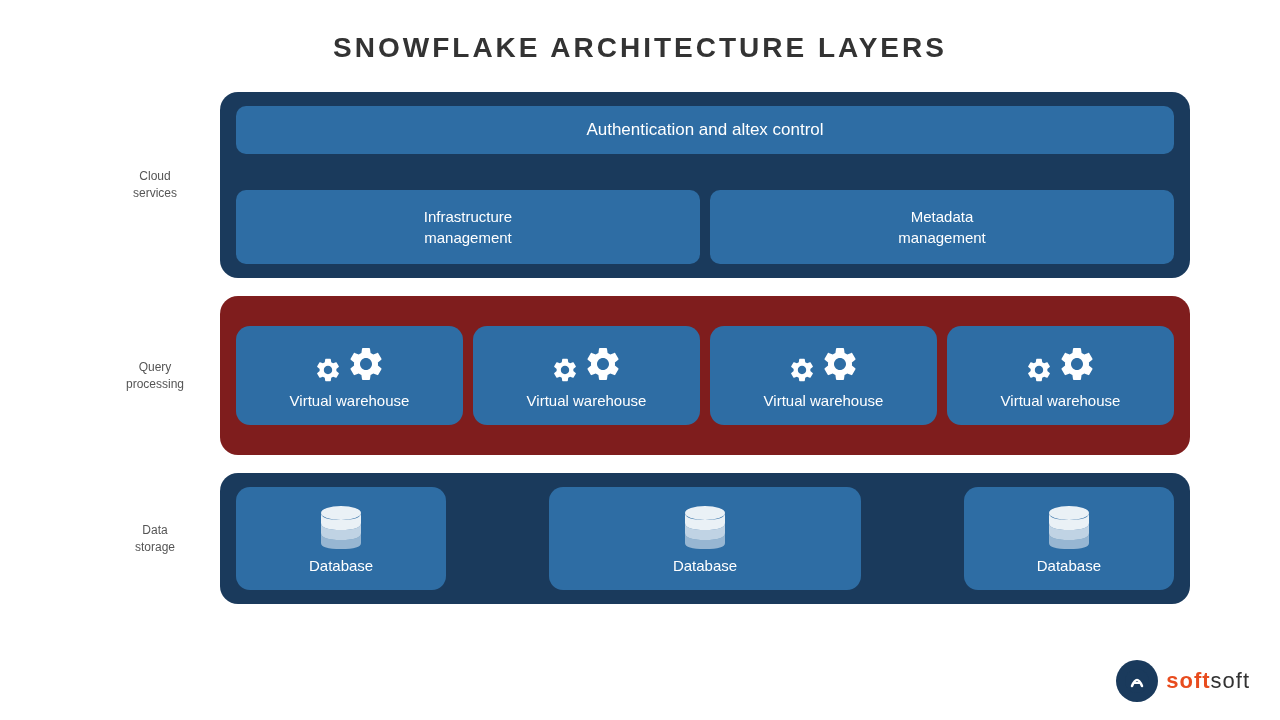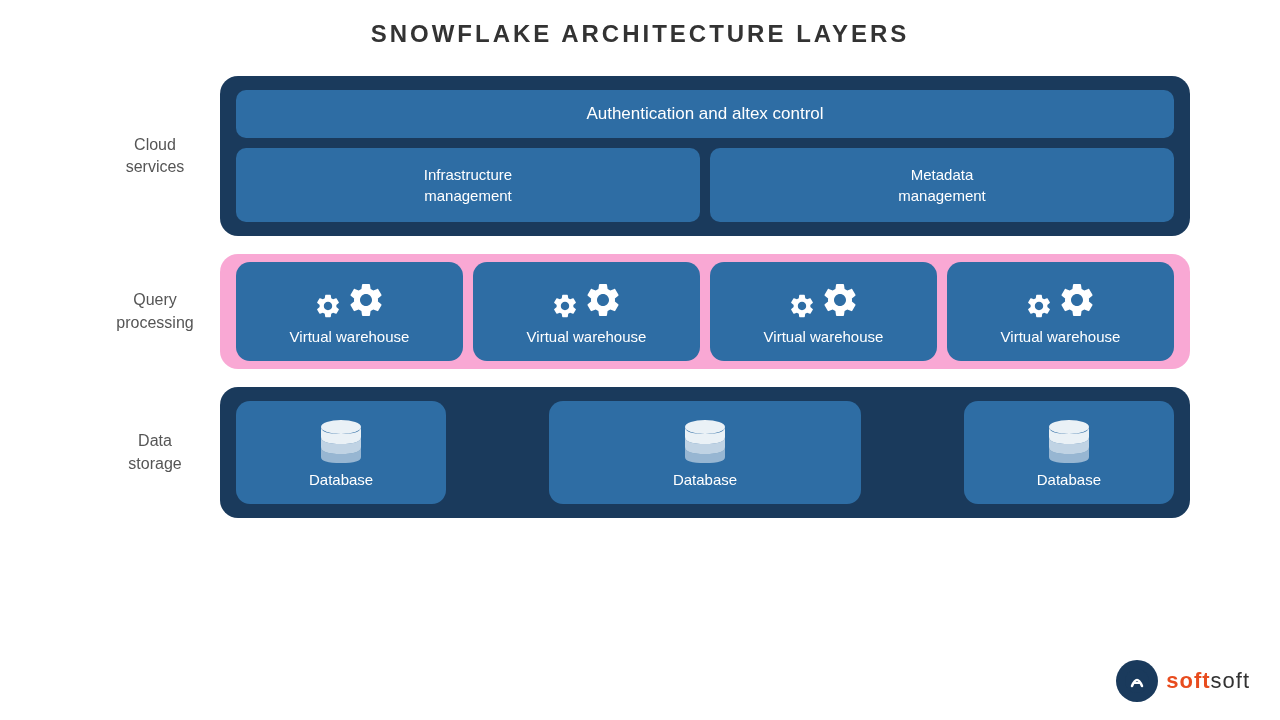--- a/index.html
+++ b/index.html
@@ -8,25 +8,25 @@
       font-family: 'Segoe UI', Arial, sans-serif;
       width: 1280px;
       height: 720px;
       overflow: hidden;
       display: flex;
       flex-direction: column;
       align-items: center;
     }
 
     .page-title {
-      font-size: 24px;
+      font-size: 28px;
       font-weight: 600;
       letter-spacing: 3px;
       color: #333;
-      margin-top: 20px;
+      margin-top: 32px;
       margin-bottom: 28px;
       text-transform: uppercase;
     }
 
     .main-content {
       display: flex;
       flex-direction: column;
       gap: 18px;
       width: 1100px;
     }
@@ -34,21 +34,21 @@
     .layer-row {
       display: flex;
       flex-direction: row;
       align-items: center;
       gap: 0;
     }
 
     .layer-label {
       width: 130px;
       text-align: center;
-      font-size: 16px;
+      font-size: 12px;
       color: #555;
       line-height: 1.4;
       flex-shrink: 0;
     }
 
     
     .cloud-container {
       background: #1a3a5c;
       border-radius: 18px;
       padding: 14px 16px;
@@ -75,27 +75,28 @@
 
     .cloud-card {
       background: #2e6da4;
       border-radius: 10px;
       padding: 16px 12px;
       flex: 1;
       text-align: center;
       color: white;
       font-size: 15px;
       line-height: 1.4;
+      margin-top: 26px;
     }
 
     
     .query-container {
-      background: #f9a8d4;
+      background: #7f1d1d;
       border-radius: 18px;
-      padding: 8px 16px;
+      padding: 30px 16px;
       flex: 1;
       display: flex;
       flex-direction: row;
       gap: 10px;
     }
 
     .warehouse-card {
       background: #2e6da4;
       border-radius: 14px;
       flex: 1;

